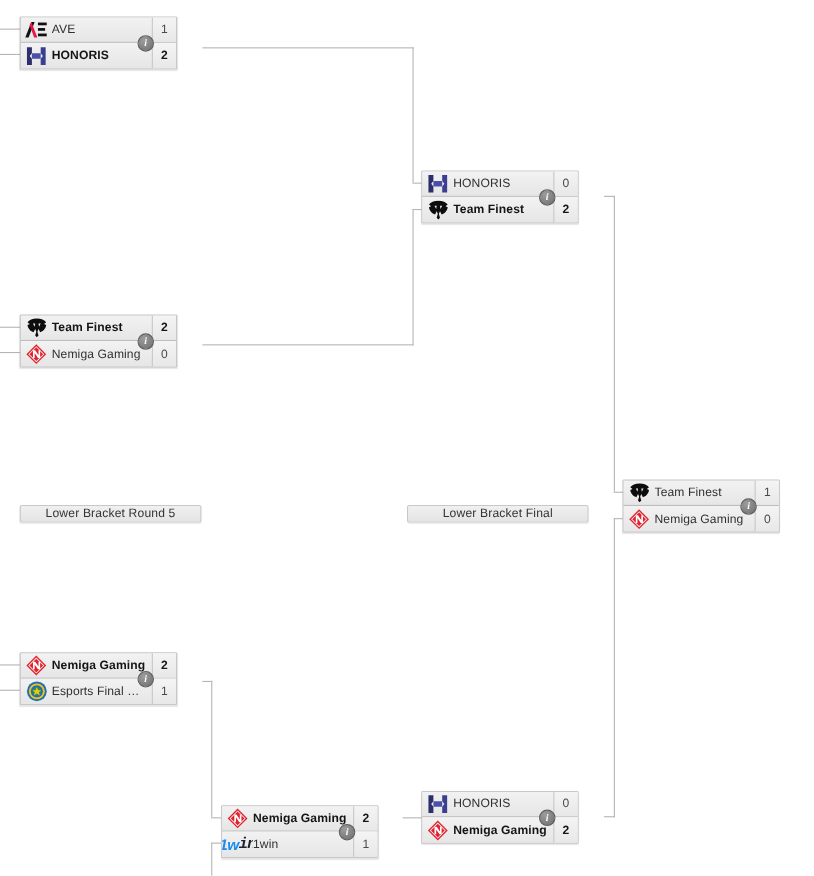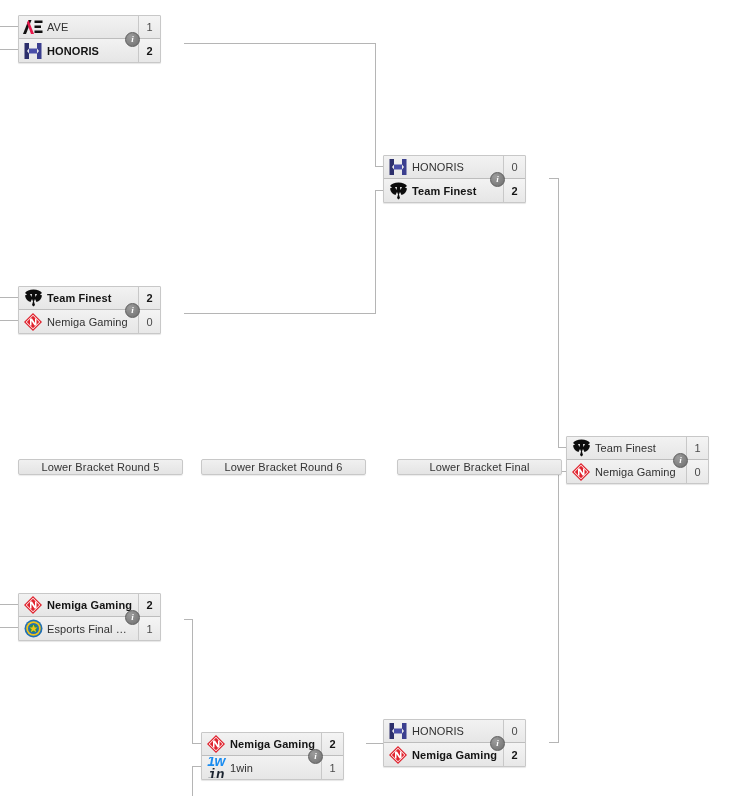--- a/index.html
+++ b/index.html
@@ -72,21 +72,21 @@
     border:1px solid #c8c8c8;border-radius:2px;
     background:linear-gradient(#f0f0f0,#e4e4e4);
     box-shadow:0 1px 1px rgba(0,0,0,.08);
     display:flex;align-items:center;justify-content:center;
     font-size:11px;color:#333;box-sizing:border-box;
     letter-spacing:.15px;
   }
 
   
   .onewin{display:flex;align-items:center;font-style:italic;font-weight:bold;
-          font-size:14px;line-height:14px;letter-spacing:-.5px;flex-direction:column;}
+          font-size:14px;line-height:14px;letter-spacing:-.5px;}
   .onewin .b{color:#1a8cf0;}
   .onewin .d{color:#1b2430;font-family:Liberation Mono, monospace;}
 </style>
 </head>
 <body>
 
 <div id="bracket">
 
   <div class="ln h" style="left:0px;top:26px;width:19px;"></div>
   <div class="ln h" style="left:0px;top:49px;width:19px;"></div>
@@ -116,22 +116,21 @@
 
   <div class="ln h" style="left:549px;top:178px;width:10px;"></div>
   <div class="ln v" style="left:558px;top:178px;height:269px;"></div>
   <div class="ln h" style="left:558px;top:447px;width:9px;"></div>
 
   <div class="ln h" style="left:549px;top:742px;width:10px;"></div>
   <div class="ln v" style="left:558px;top:471px;height:272px;"></div>
   <div class="ln h" style="left:558px;top:471px;width:9px;"></div>
 
   <div class="round" style="left:18px;top:459px;">Lower Bracket Round 5</div>
-  <div class="round" style="left:201px;top:459px;">Lower Bracket Round 6</div>
-  <div class="round" style="left:397px;top:459px;">Lower Bracket Final</div>
+  <div class="round" style="left:370px;top:459px;">Lower Bracket Final</div>
 
   <div class="match" id="m-r5-top" style="left:18px;top:15px;">
       <div class="row top">
         <span class="logo">
           <svg width="22" height="16" viewBox="0 0 44 32" xmlns="http://www.w3.org/2000/svg">
     <path d="M2 30 L13 2 L19 2 L8 30 Z" fill="#111111"></path>
     <path d="M13 2 L24 30 L18 30 L10 8 Z" fill="#e8174a"></path>
     <rect x="25" y="3" width="16" height="5" fill="#111111"></rect>
     <rect x="25" y="13" width="13" height="5" fill="#111111"></rect>
     <rect x="25" y="23" width="16" height="5" fill="#111111"></rect>

